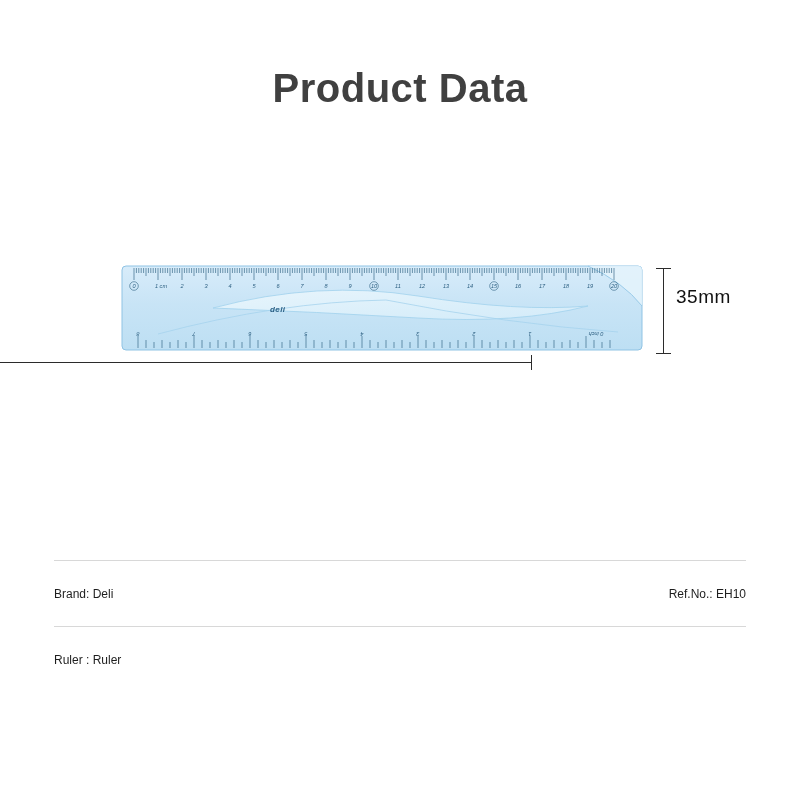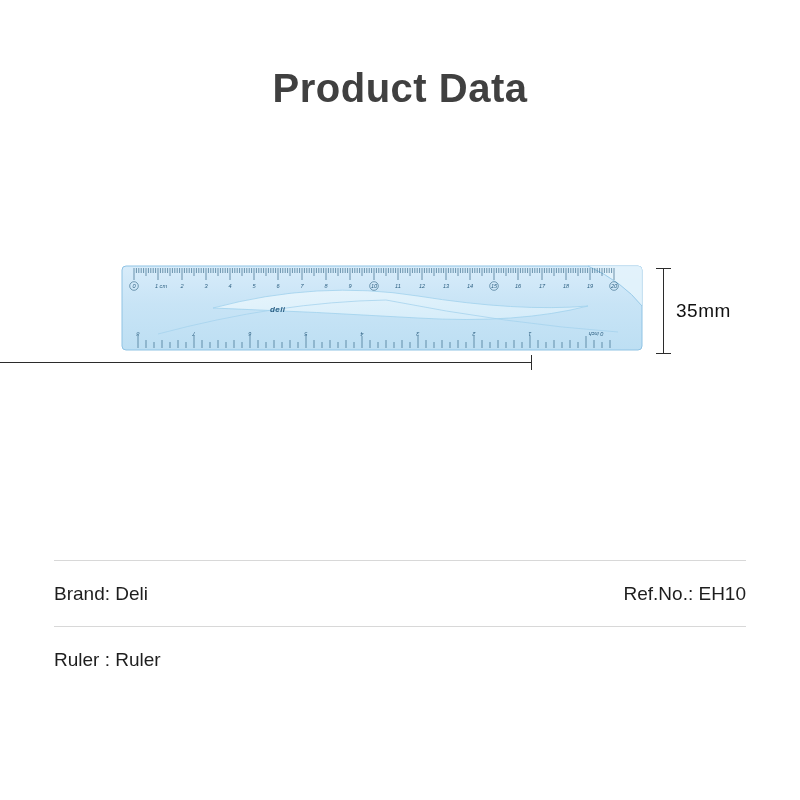--- a/index.html
+++ b/index.html
@@ -126,21 +126,21 @@
     left: 54px;
     top: 560px;
     width: 692px;
   }
   .spec-row {
     display: flex;
     justify-content: space-between;
     align-items: center;
     height: 65px;
     border-top: 1px solid #d8d8d8;
-    font-size: 19px;
+    font-size: 12px;
     color: #1e1e1e;
   }
   .spec-row.last {
     border-bottom: 1px solid #d8d8d8;
   }
   .spec-left { text-align: left; }
   .spec-right { text-align: left; margin-left: 28px; }
 </style>
 </head>
 <body>
@@ -500,21 +500,21 @@
           </g>
       </g>
 
       <text x="152" y="50" fill="#2d6287" font-family="Liberation Sans, sans-serif" font-size="8" font-weight="bold" letter-spacing="0.4">deli</text>
     </svg>
   </div>
 
   <div class="dim-bottom" style="top:122px; left:-6px;"></div>
 
   <div class="dim-right" style="top:28px;"></div>
-  <div class="dim-right-label" style="top:60px;">35mm</div>
+  <div class="dim-right-label" style="top:46px;">35mm</div>
 </div>
 
 <div class="spec-table">
   <div class="spec-row">
     <div class="spec-left">Brand: Deli</div>
     <div class="spec-right">Ref.No.: EH10</div>
   </div>
   <div class="spec-row">
     <div class="spec-left">Ruler : Ruler</div>
   </div>

